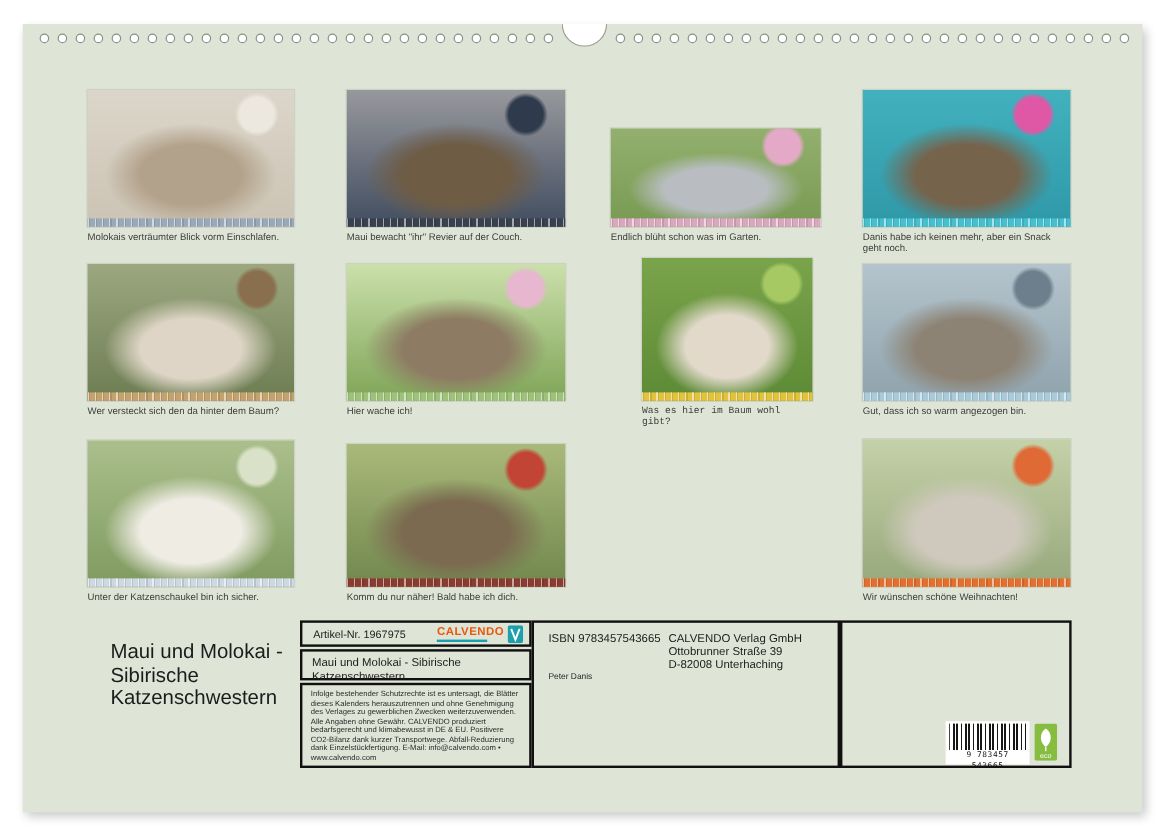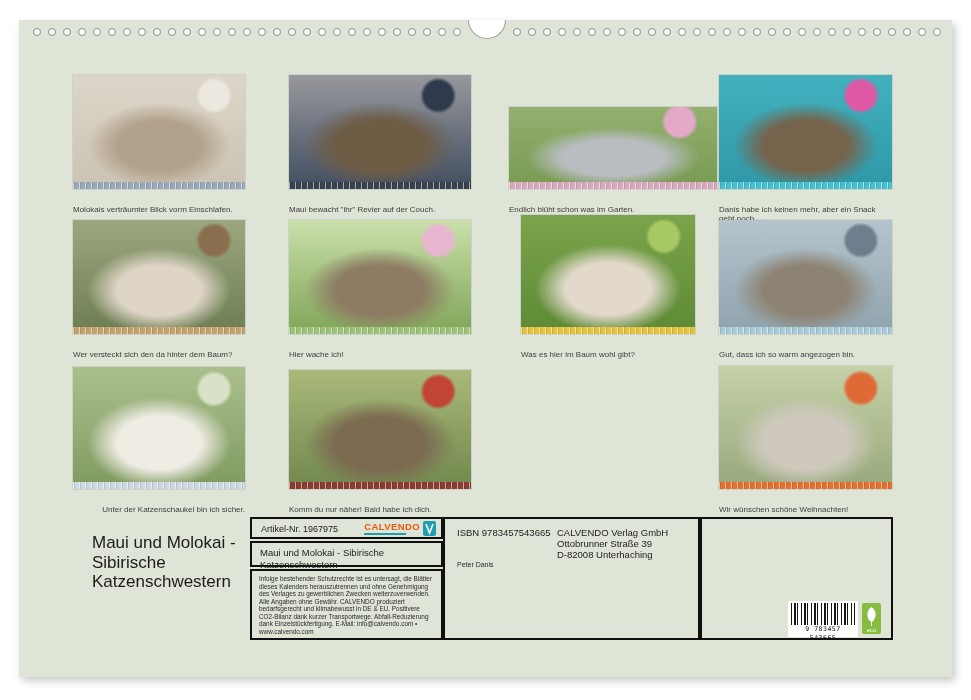--- a/index.html
+++ b/index.html
@@ -10,21 +10,21 @@
   
   .hole{position:absolute;width:8px;height:8px;border-radius:50%;
         background:#ffffff;border:1px solid #8b9087;box-sizing:border-box;}
   .hanger{position:absolute;left:449px;top:0;width:38px;height:19px;background:#ffffff;
           border:1px solid #9aa093;border-top:none;border-radius:0 0 38px 38px;box-sizing:border-box;}
   
   .thumb{position:absolute;}
   .photo{position:relative;width:100%;box-shadow:0 0 0 1px rgba(0,0,0,0.08);}
   .strip{position:absolute;left:0;bottom:0;width:100%;height:7px;
          background-image:repeating-linear-gradient(90deg,rgba(255,255,255,0.55) 0 1px,rgba(0,0,0,0.10) 1px 2px,transparent 2px 6px);}
-  .caption{margin-top:16px;font-size:8px;line-height:9px;color:#3d3f3a;}
+  .caption{margin-top:4px;font-size:8px;line-height:9px;color:#3d3f3a;}
   
   .main-title{position:absolute;left:73px;top:513px;width:188px;font-size:17px;
               line-height:1.16;color:#1c1c1c;}
   .ibox{position:absolute;border:2px solid #101010;box-sizing:border-box;background:transparent;}
   .artikel{font-size:9px;color:#202020;}
   .logo{display:flex;align-items:center;gap:3px;}
   .logo-textcol{display:flex;flex-direction:column;align-items:flex-start;}
   .logo-word{font-size:9.5px;font-weight:bold;color:#e8590c;letter-spacing:0.4px;line-height:10px;text-align:right;}
   .logo-bar{width:42px;height:2px;background:#1d9fae;margin-top:1px;}
   .box-title{font-size:9.5px;line-height:11.5px;color:#1c1c1c;padding:4px 8px;}
@@ -113,21 +113,21 @@
           <div class="strip" style="background-color: rgb(154, 168, 184);"></div>
         </div>
       <div class="caption">Molokais verträumter Blick vorm Einschlafen.</div>
     </div>
     <div class="thumb" style="left:270px;top:55px;width:182px;">
       <div class="photo" style="height: 114px; background: radial-gradient(26px at 82% 18%, rgb(47, 58, 76) 0px, rgb(47, 58, 76) 55%, transparent 70%), radial-gradient(58% 52% at 50% 62%, rgb(110, 92, 69) 0px, rgb(110, 92, 69) 42%, transparent 72%), linear-gradient(rgb(151, 152, 156) 0%, rgb(65, 77, 96) 100%);">
           <div class="strip" style="background-color: rgb(57, 65, 79);"></div>
         </div>
       <div class="caption">Maui bewacht "ihr" Revier auf der Couch.</div>
     </div>
-    <div class="thumb" style="left:490px;top:87px;width:208px;">
+    <div class="thumb" style="left:490px;top:87px;width:175px;">
       <div class="photo" style="height: 82px; background: radial-gradient(26px at 82% 18%, rgb(228, 169, 199) 0px, rgb(228, 169, 199) 55%, transparent 70%), radial-gradient(58% 52% at 50% 62%, rgb(185, 189, 193) 0px, rgb(185, 189, 193) 42%, transparent 72%), linear-gradient(rgb(147, 176, 110) 0%, rgb(120, 154, 82) 100%);">
           <div class="strip" style="background-color: rgb(217, 168, 191);"></div>
         </div>
       <div class="caption">Endlich blüht schon was im Garten.</div>
     </div>
     <div class="thumb" style="left:700px;top:55px;width:173px;">
       <div class="photo" style="height: 114px; background: radial-gradient(26px at 82% 18%, rgb(223, 88, 166) 0px, rgb(223, 88, 166) 55%, transparent 70%), radial-gradient(58% 52% at 50% 62%, rgb(118, 99, 76) 0px, rgb(118, 99, 76) 42%, transparent 72%), linear-gradient(rgb(66, 177, 190) 0%, rgb(47, 152, 168) 100%);">
           <div class="strip" style="background-color: rgb(70, 191, 207);"></div>
         </div>
       <div class="caption">Danis habe ich keinen mehr, aber ein Snack geht noch.</div>
@@ -138,34 +138,34 @@
           <div class="strip" style="background-color: rgb(195, 162, 110);"></div>
         </div>
       <div class="caption">Wer versteckt sich den da hinter dem Baum?</div>
     </div>
     <div class="thumb" style="left:270px;top:200px;width:182px;">
       <div class="photo" style="height: 114px; background: radial-gradient(26px at 82% 18%, rgb(231, 183, 207) 0px, rgb(231, 183, 207) 55%, transparent 70%), radial-gradient(58% 52% at 50% 62%, rgb(141, 124, 99) 0px, rgb(141, 124, 99) 42%, transparent 72%), linear-gradient(rgb(203, 224, 171) 0%, rgb(127, 164, 87) 100%);">
           <div class="strip" style="background-color: rgb(158, 194, 122);"></div>
         </div>
       <div class="caption">Hier wache ich!</div>
     </div>
-    <div class="thumb" style="left:502px;top:195px;width:174px;">
+    <div class="thumb" style="left:516px;top:195px;width:142px;font-family:Liberation Mono, monospace;">
       <div class="photo" style="height: 119px; background: radial-gradient(26px at 82% 18%, rgb(166, 201, 99) 0px, rgb(166, 201, 99) 55%, transparent 70%), radial-gradient(58% 52% at 50% 62%, rgb(226, 217, 203) 0px, rgb(226, 217, 203) 42%, transparent 72%), linear-gradient(rgb(122, 164, 75) 0%, rgb(93, 138, 54) 100%);">
           <div class="strip" style="background-color: rgb(227, 194, 62);"></div>
         </div>
       <div class="caption">Was es hier im Baum wohl gibt?</div>
     </div>
     <div class="thumb" style="left:700px;top:200px;width:173px;">
       <div class="photo" style="height: 114px; background: radial-gradient(26px at 82% 18%, rgb(109, 127, 140) 0px, rgb(109, 127, 140) 55%, transparent 70%), radial-gradient(58% 52% at 50% 62%, rgb(141, 131, 116) 0px, rgb(141, 131, 116) 42%, transparent 72%), linear-gradient(rgb(180, 196, 204) 0%, rgb(143, 163, 173) 100%);">
           <div class="strip" style="background-color: rgb(169, 202, 217);"></div>
         </div>
       <div class="caption">Gut, dass ich so warm angezogen bin.</div>
     </div>
 
-    <div class="thumb" style="left:54px;top:347px;width:172px;text-align:right;">
+    <div class="thumb" style="left:54px;top:347px;width:172px;">
       <div class="photo" style="height: 122px; background: radial-gradient(26px at 82% 18%, rgb(217, 226, 200) 0px, rgb(217, 226, 200) 55%, transparent 70%), radial-gradient(58% 52% at 50% 62%, rgb(239, 236, 228) 0px, rgb(239, 236, 228) 42%, transparent 72%), linear-gradient(rgb(171, 191, 140) 0%, rgb(127, 154, 96) 100%);">
           <div class="strip" style="background-color: rgb(205, 216, 226);"></div>
         </div>
       <div class="caption">Unter der Katzenschaukel bin ich sicher.</div>
     </div>
     <div class="thumb" style="left:270px;top:350px;width:182px;">
       <div class="photo" style="height: 119px; background: radial-gradient(26px at 82% 18%, rgb(194, 68, 52) 0px, rgb(194, 68, 52) 55%, transparent 70%), radial-gradient(58% 52% at 50% 62%, rgb(123, 106, 80) 0px, rgb(123, 106, 80) 42%, transparent 72%), linear-gradient(rgb(169, 185, 122) 0%, rgb(113, 135, 77) 100%);">
           <div class="strip" style="background-color: rgb(138, 60, 48);"></div>
         </div>
       <div class="caption">Komm du nur näher! Bald habe ich dich.</div>

